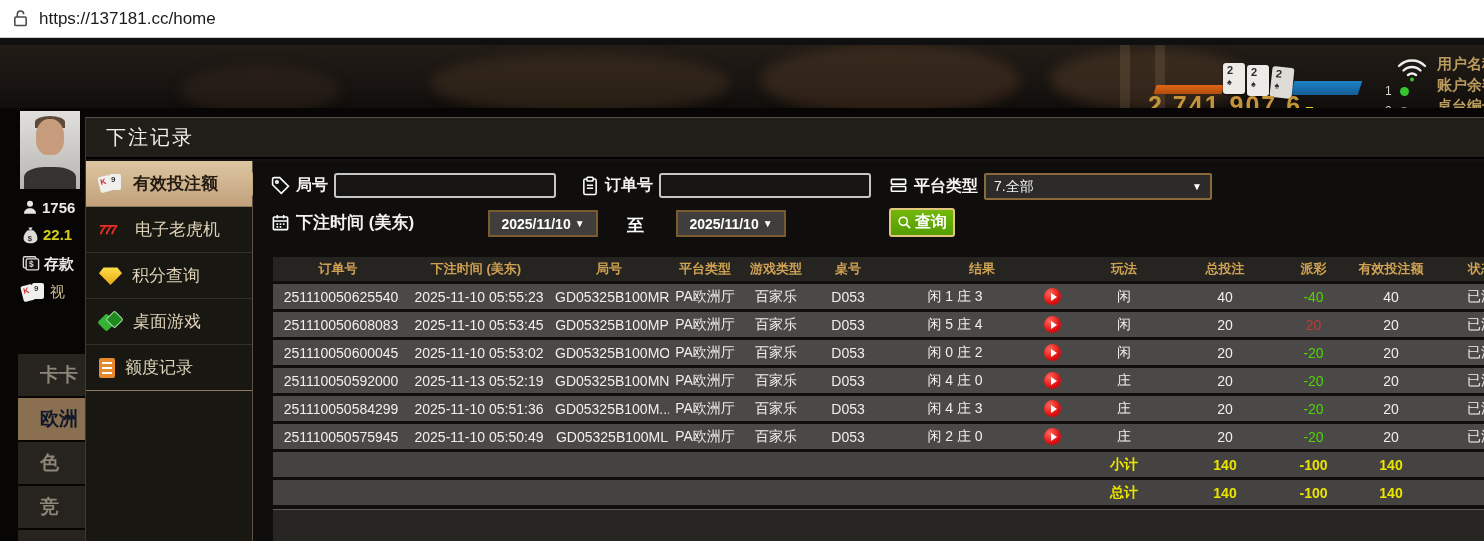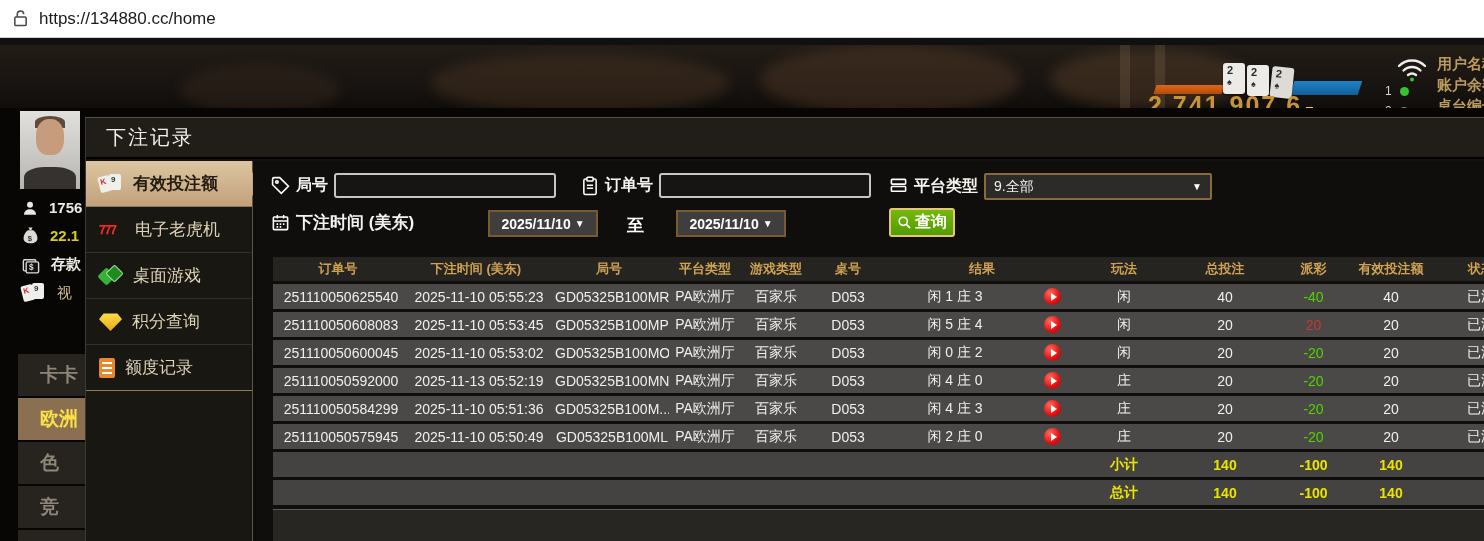--- a/index.html
+++ b/index.html
@@ -52,44 +52,44 @@
   .idx-row{display:flex;align-items:center;gap:8px;height:20px;color:#d8d5cf;font-size:12px;}
   .dotg{width:9px;height:9px;border-radius:50%;background:#35c52d;}
   .dotgr{width:8px;height:8px;border-radius:50%;background:#8a8a86;}
 
   
   .left-col{position:absolute;left:0;top:69px;width:120px;height:434px;z-index:2;}
   .avatar{position:absolute;left:20px;top:4px;width:60px;height:78px;background:linear-gradient(#e2e0dd,#b7b5b2);overflow:hidden;}
   .avatar .head{position:absolute;left:16px;top:8px;width:28px;height:36px;background:#c79c7d;border-radius:45% 45% 40% 40%;}
   .avatar .hair{position:absolute;left:15px;top:5px;width:30px;height:12px;background:#5d4a39;border-radius:50% 50% 0 0;}
   .avatar .body{position:absolute;left:4px;bottom:-4px;width:52px;height:26px;background:#35322f;border-radius:40% 40% 0 0;}
-  .prow{position:absolute;left:22px;display:flex;align-items:flex-end;gap:11px;white-space:nowrap;}
+  .prow{position:absolute;left:22px;display:flex;align-items:flex-start;gap:4px;white-space:nowrap;}
   .prow .ptxt{color:#eceae6;font-weight:bold;font-size:15px;}
   .prow .ytxt{color:#d5ce1d;font-weight:bold;font-size:15px;}
   .prow .ttxt{color:#cdb98e;font-size:15px;}
   .left-menu{position:absolute;left:18px;top:247px;width:120px;}
   .lm-item{width:120px;height:42px;background:#27231f;margin-bottom:2px;color:#8d8678;font-size:19px;font-weight:bold;line-height:42px;padding-left:22px;white-space:nowrap;}
-  .lm-item.hl{background:#8a7051;color:#fde047;}
+  .lm-item.hl{background:#8a7051;color:#0f172a;}
   .mini2{position:relative;width:24px;height:20px;}
   .mini2 .mc{position:absolute;width:12px;height:16px;background:#efefec;border-radius:2px;font-size:8px;font-weight:bold;padding:1px 0 0 2px;}
   .mini2 .mcA{left:0;top:2px;transform:rotate(-14deg);color:#d2232a;}
   .mini2 .mcB{left:10px;top:0;color:#333;}
 
   
   .modal{position:absolute;left:85px;top:117px;width:1399px;height:456px;background:#14120f;z-index:10;border-top:1px solid #55524a;border-left:1px solid #3c3a34;}
   .modal-header{height:41px;background:#211e1a;border-bottom:2px solid #000;display:flex;align-items:center;padding-left:20px;}
   .modal-title{color:#f2efe9;font-size:20px;letter-spacing:2px;}
   .sidebar{position:absolute;left:0;top:43px;width:167px;bottom:0;background:#191712;border-right:1px solid rgba(185,161,131,.45);}
   .side-item{position:relative;height:46px;display:flex;align-items:center;gap:10px;padding-left:13px;color:#ded2b8;font-size:17px;border-bottom:1px solid #32302a;cursor:pointer;white-space:nowrap;}
   .side-item.selected{background:linear-gradient(180deg,#dcc6a1,#c2a17c);color:#241c10;font-weight:bold;border-bottom:1px solid #8d7b5e;}
   .side-item.selected::after{content:"";position:absolute;right:-11px;top:50%;margin-top:-12px;border-left:11px solid #c5a781;border-top:12px solid transparent;border-bottom:12px solid transparent;}
   .side-item:last-child{border-bottom:1px solid #8d7b5e;}
   
   .ic{flex:0 0 auto;}
-  .ic-777{color:#e8352b;font-weight:bold;font-size:12px;letter-spacing:-1px;text-shadow:0 1px 0 #7a0e08;width:26px;}
+  .ic-777{color:#e8352b;font-style:italic;font-weight:bold;font-size:12px;letter-spacing:-1px;text-shadow:0 1px 0 #7a0e08;width:26px;}
   .ic-table{position:relative;width:24px;height:22px;}
   .ic-table .d1,.ic-table .d2{position:absolute;width:13px;height:13px;background:#2ea32e;border-radius:2px;transform:rotate(45deg);}
   .ic-table .d1{left:1px;top:5px;background:#36b336;}
   .ic-table .d2{left:9px;top:2px;background:#1f8a1f;border:1px solid #9fe09f;}
   .ic-gem{width:23px;height:19px;background:linear-gradient(#ffe14e,#e8a912);clip-path:polygon(50% 100%,0 38%,20% 8%,80% 8%,100% 38%);border-radius:1px;}
   .ic-doc{position:relative;width:16px;height:20px;background:#e8872b;border-radius:2px;}
   .ic-doc i{position:absolute;left:3px;right:3px;height:2px;background:#fff;}
   .ic-doc i:nth-child(1){top:4px;} .ic-doc i:nth-child(2){top:9px;} .ic-doc i:nth-child(3){top:14px;}
 
   
@@ -123,21 +123,21 @@
   .svgi{display:block;}
 </style>
 </head>
 <body>
 
 <div class="address-bar">
   <svg class="svgi" width="17" height="19" viewBox="0 0 24 26" fill="none" stroke="#4a4a4a" stroke-width="2.2">
     <rect x="4" y="11" width="16" height="12" rx="1.5"></rect>
       <path d="M7.5 11 V7 a4.5 4.5 0 0 1 9 0"></path>
   </svg>
-  <span class="url">https://134880.cc/home</span>
+  <span class="url">https://137181.cc/home</span>
 </div>
 <div class="browser-edge"></div>
 
 <div class="stage">
   <div class="video-strip">
     <div class="blob b1"></div>
     <div class="blob b2"></div>
     <div class="blob b3"></div>
     <div class="blob b4"></div>
     <div class="streak" style="left:1120px"></div>
@@ -234,29 +234,29 @@
           <span class="mc mcA">K</span>
           <span class="mc mcB">9</span>
         </span>
       <span>有效投注额</span>
     </div>
     <div class="side-item">
       <span class="ic ic-777">777</span>
       <span>电子老虎机</span>
     </div>
     <div class="side-item">
+      <span class="ic ic-gem"></span>
+      <span>积分查询</span>
+    </div>
+    <div class="side-item">
       <span class="ic ic-table">
           <span class="d1"></span>
           <span class="d2"></span>
         </span>
       <span>桌面游戏</span>
-    </div>
-    <div class="side-item">
-      <span class="ic ic-gem"></span>
-      <span>积分查询</span>
     </div>
     <div class="side-item">
       <span class="ic ic-doc">
           <i></i>
           <i></i>
           <i></i>
         </span>
       <span>额度记录</span>
     </div>
   </div>
@@ -281,21 +281,21 @@
       <input class="txt-input order" type="text" style="">
     </div>
     <div class="fgroup" style="left:636px;top:12px">
       <svg class="svgi" width="19" height="19" viewBox="0 0 24 24" fill="none" stroke="#fff" stroke-width="2">
           <rect x="3" y="3" width="18" height="6" rx="1"></rect>
           <rect x="3" y="12" width="18" height="6" rx="1"></rect>
           <path d="M6.5 6h.01M6.5 15h.01"></path>
         </svg>
       <span class="flabel">平台类型</span>
       <div class="select-box">
-        <span>9.全部</span>
+        <span>7.全部</span>
         <span class="caret">▼</span>
       </div>
     </div>
 
     <div class="fgroup" style="left:18px;top:50px">
       <svg class="svgi" width="19" height="19" viewBox="0 0 24 24" fill="none" stroke="#fff" stroke-width="2">
           <rect x="3" y="5" width="18" height="16" rx="1"></rect>
           <path d="M3 10h18M8 2.5V7M16 2.5V7M7 14h2M11 14h2M15 14h2M7 17.5h2M11 17.5h2"></path>
         </svg>
       <span class="flabel" style="font-size:17px">下注时间 (美东)</span>

